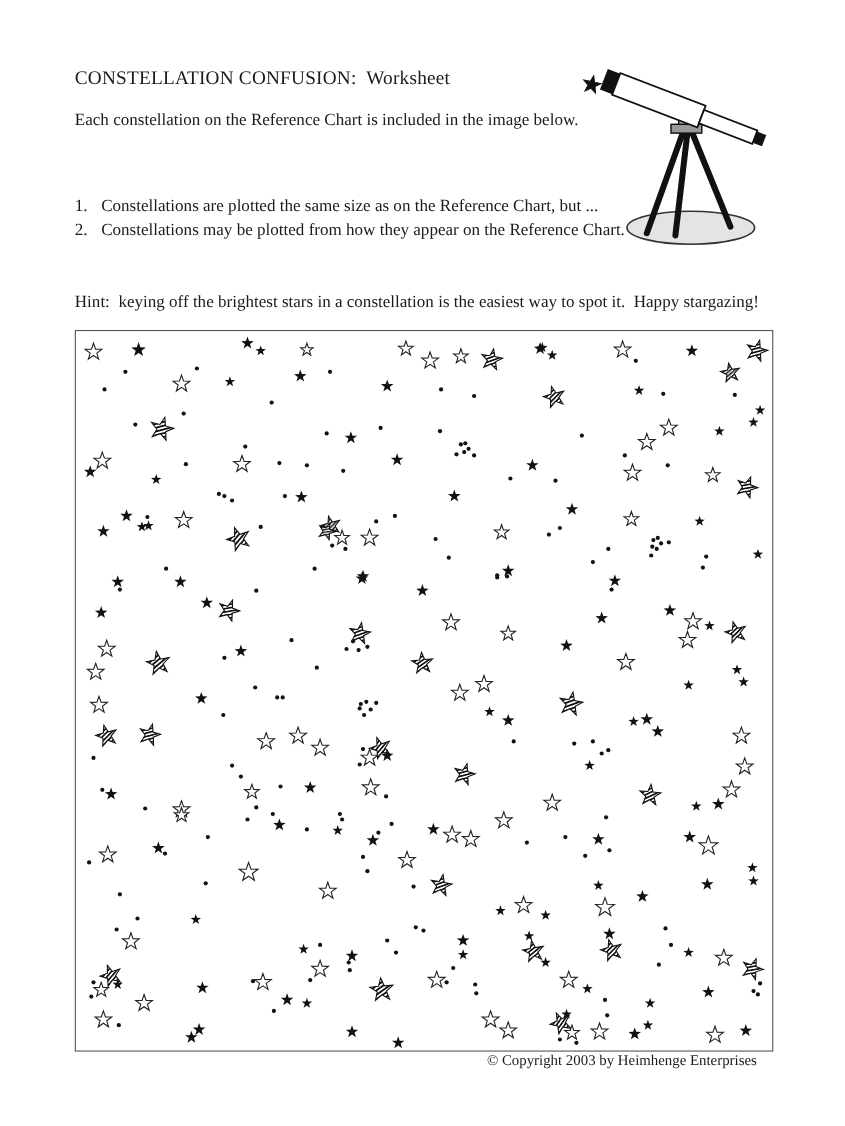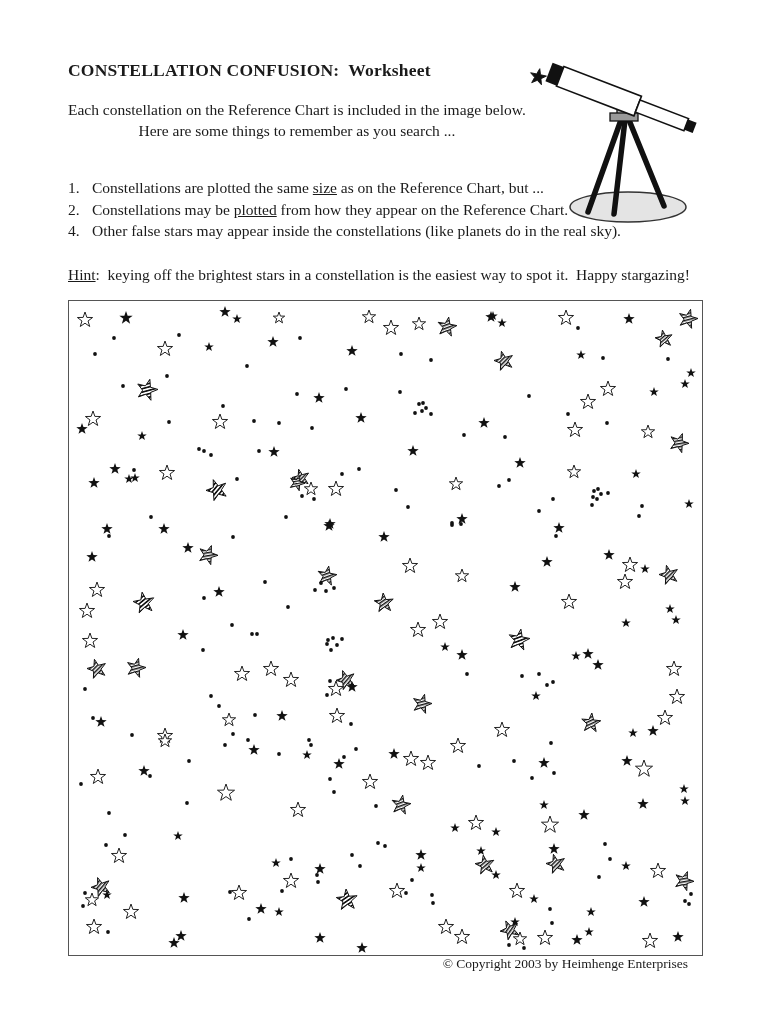--- a/index.html
+++ b/index.html
@@ -2,51 +2,49 @@
 <html><head>
 <meta charset="utf-8">
 <style>
   html,body{margin:0;padding:0;}
   body{
     width:768px;height:1024px;position:relative;background:#ffffff;
     font-family:"Liberation Serif", serif;color:#1a1a1a;overflow:hidden;
   }
   .abs{position:absolute;}
   .title{
-    left:68px;top:60px;font-size:17.5px;font-weight:bold;letter-spacing:.2px;
+    left:68px;top:60px;font-size:17.5px;font-weight:normal;letter-spacing:.2px;
     white-space:pre-wrap;
   }
   .intro{left:68px;top:99px;font-size:15.5px;line-height:21px;text-align:center;}
   .list{left:68px;top:177px;font-size:15.5px;line-height:21.6px;}
   .list-row{white-space:pre-wrap;}
   .list-num{display:inline-block;width:24px;}
-  .u{text-decoration:underline;}
+  .u{}
   .hint{left:68px;top:266px;font-size:15.5px;white-space:pre-wrap;text-align:right;}
   .starbox{
     left:68px;top:300px;width:633px;height:654px;
     border:1px solid #555;background:#fff;box-sizing:content-box;
   }
   .starbox svg{display:block;}
   .telescope{left:525px;top:56px;}
   .copyright{right:80px;top:956px;font-size:13.5px;}
 </style>
 </head>
 <body>
 
 <div class="abs title">CONSTELLATION CONFUSION:  Worksheet</div>
 
 <div class="abs intro">
   <div>Each constellation on the Reference Chart is included in the image below.</div>
-  <div>Here are some things to remember as you search ...</div>
 </div>
 
 <div class="abs list">
   <div class="list-row"><span class="list-num">1.</span><span>Constellations are plotted the same </span><span class="u">size</span><span> as on the Reference Chart, but ...</span></div>
   <div class="list-row"><span class="list-num">2.</span><span>Constellations may be </span><span class="u">plotted</span><span> from how they appear on the Reference Chart.</span></div>
-  <div class="list-row"><span class="list-num">4.</span><span>Other false stars may appear inside the constellations (like planets do in the real sky).</span><span class="u"></span><span></span></div>
 </div>
 
 <div class="abs hint"><span class="u">Hint</span><span>:  keying off the brightest stars in a constellation is the easiest way to spot it.  Happy stargazing!</span></div>
 
 <svg class="abs telescope" width="190" height="172" viewBox="0 0 190 172">
 
   <path d="M0,-10 L2.35,-3.24 L9.51,-3.09 L3.8,1.24 L5.88,8.09 L0,4 L-5.88,8.09 L-3.8,1.24 L-9.51,-3.09 L-2.35,-3.24 Z" transform="translate(13,21) rotate(12) scale(0.85)" fill="#111" stroke="#111"></path>
 
   <ellipse cx="103" cy="151" rx="58" ry="15" fill="#e4e4e4" stroke="#333" stroke-width="1.5"></ellipse>
 

